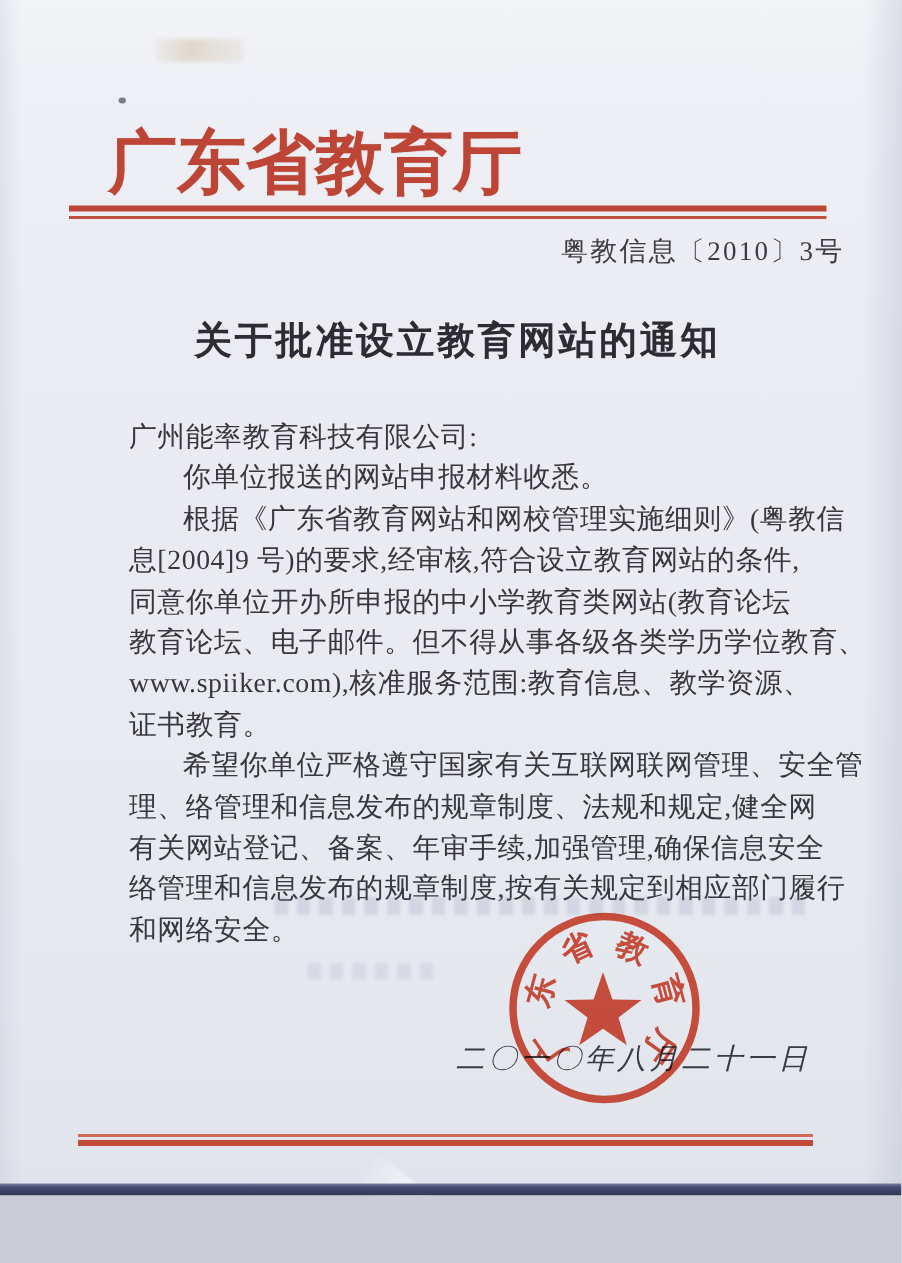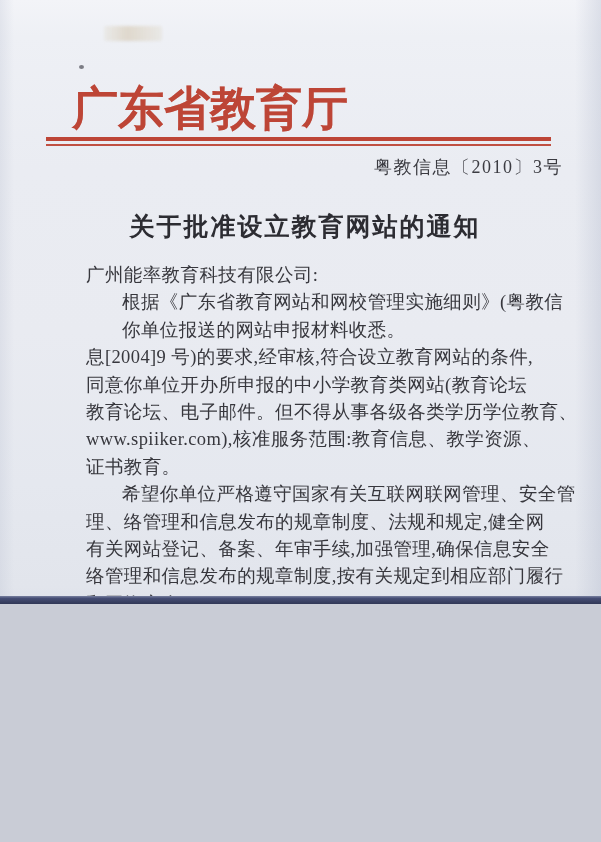--- a/index.html
+++ b/index.html
@@ -2,21 +2,21 @@
 <html><head>
 <meta charset="utf-8">
 <style>
   html,body{margin:0;padding:0;}
   body{
     width:601px;height:842px;overflow:hidden;
     font-family:"Liberation Serif","DejaVu Serif",serif;
     background:#c9ccd6;
   }
   .page{
-    position:relative;width:601px;height:604px;overflow:hidden;
+    position:relative;width:601px;height:797px;overflow:hidden;
     background:
       linear-gradient(to right, rgba(188,194,210,.28) 0px, rgba(188,194,210,0) 14px),
       linear-gradient(to left, rgba(168,176,198,.30) 0px, rgba(168,176,198,0) 26px),
       linear-gradient(180deg,#f3f4f8 0%,#eef0f5 6%,#eaecf2 28%,#e9ebf1 55%,#e5e8ef 80%,#e2e5ec 97%,#dfe2ea 100%);
   }
   
   .smudge-topleft{
     position:absolute;left:104px;top:26px;width:58px;height:15px;
     background:linear-gradient(90deg,rgba(196,178,126,.10),rgba(188,160,110,.30) 40%,rgba(196,178,126,.12));
     filter:blur(1.5px);border-radius:2px;
@@ -56,21 +56,21 @@
   .doc-number{
     position:absolute;left:348px;top:155px;
     font-size:18px;color:#3b3b41;letter-spacing:1.5px;white-space:nowrap;margin-left:26px;
   }
   .doc-title{
     position:absolute;left:0;top:210px;width:610px;text-align:center;
     font-size:25px;font-weight:bold;color:#2c2c32;letter-spacing:2px;
   }
   
   .body-text{
-    position:absolute;left:86px;top:262px;width:456px;
+    position:absolute;left:86px;top:279px;width:456px;
     font-size:18.5px;line-height:27.4px;color:#37373d;letter-spacing:.4px;
   }
   .body-text .line{white-space:nowrap;}
   .body-text .indent{text-indent:36px;}
   .date-line{
     position:absolute;left:304px;top:693px;
     font-size:19px;color:#3a3a40;letter-spacing:2.5px;white-space:nowrap;font-style:italic;
   }
   
   .seal{
@@ -101,22 +101,22 @@
     <div class="gap"></div>
     <div class="r2" style="background:#c05042;"></div>
   </div>
 
   <div class="doc-number">粤教信息〔2010〕3号</div>
 
   <div class="doc-title">关于批准设立教育网站的通知</div>
 
   <div class="body-text">
     <div class="line">广州能率教育科技有限公司:</div>
+    <div class="line indent">你单位报送的网站申报材料收悉。</div>
     <div class="line indent">根据《广东省教育网站和网校管理实施细则》(粤教信</div>
-    <div class="line indent">你单位报送的网站申报材料收悉。</div>
     <div class="line">息[2004]9 号)的要求,经审核,符合设立教育网站的条件,</div>
     <div class="line">同意你单位开办所申报的中小学教育类网站(教育论坛</div>
     <div class="line">教育论坛、电子邮件。但不得从事各级各类学历学位教育、</div>
     <div class="line">www.spiiker.com),核准服务范围:教育信息、教学资源、</div>
     <div class="line">证书教育。</div>
     <div class="line indent">希望你单位严格遵守国家有关互联网联网管理、安全管</div>
     <div class="line">理、络管理和信息发布的规章制度、法规和规定,健全网</div>
     <div class="line">有关网站登记、备案、年审手续,加强管理,确保信息安全</div>
     <div class="line">络管理和信息发布的规章制度,按有关规定到相应部门履行</div>
     <div class="line">和网络安全。</div>

